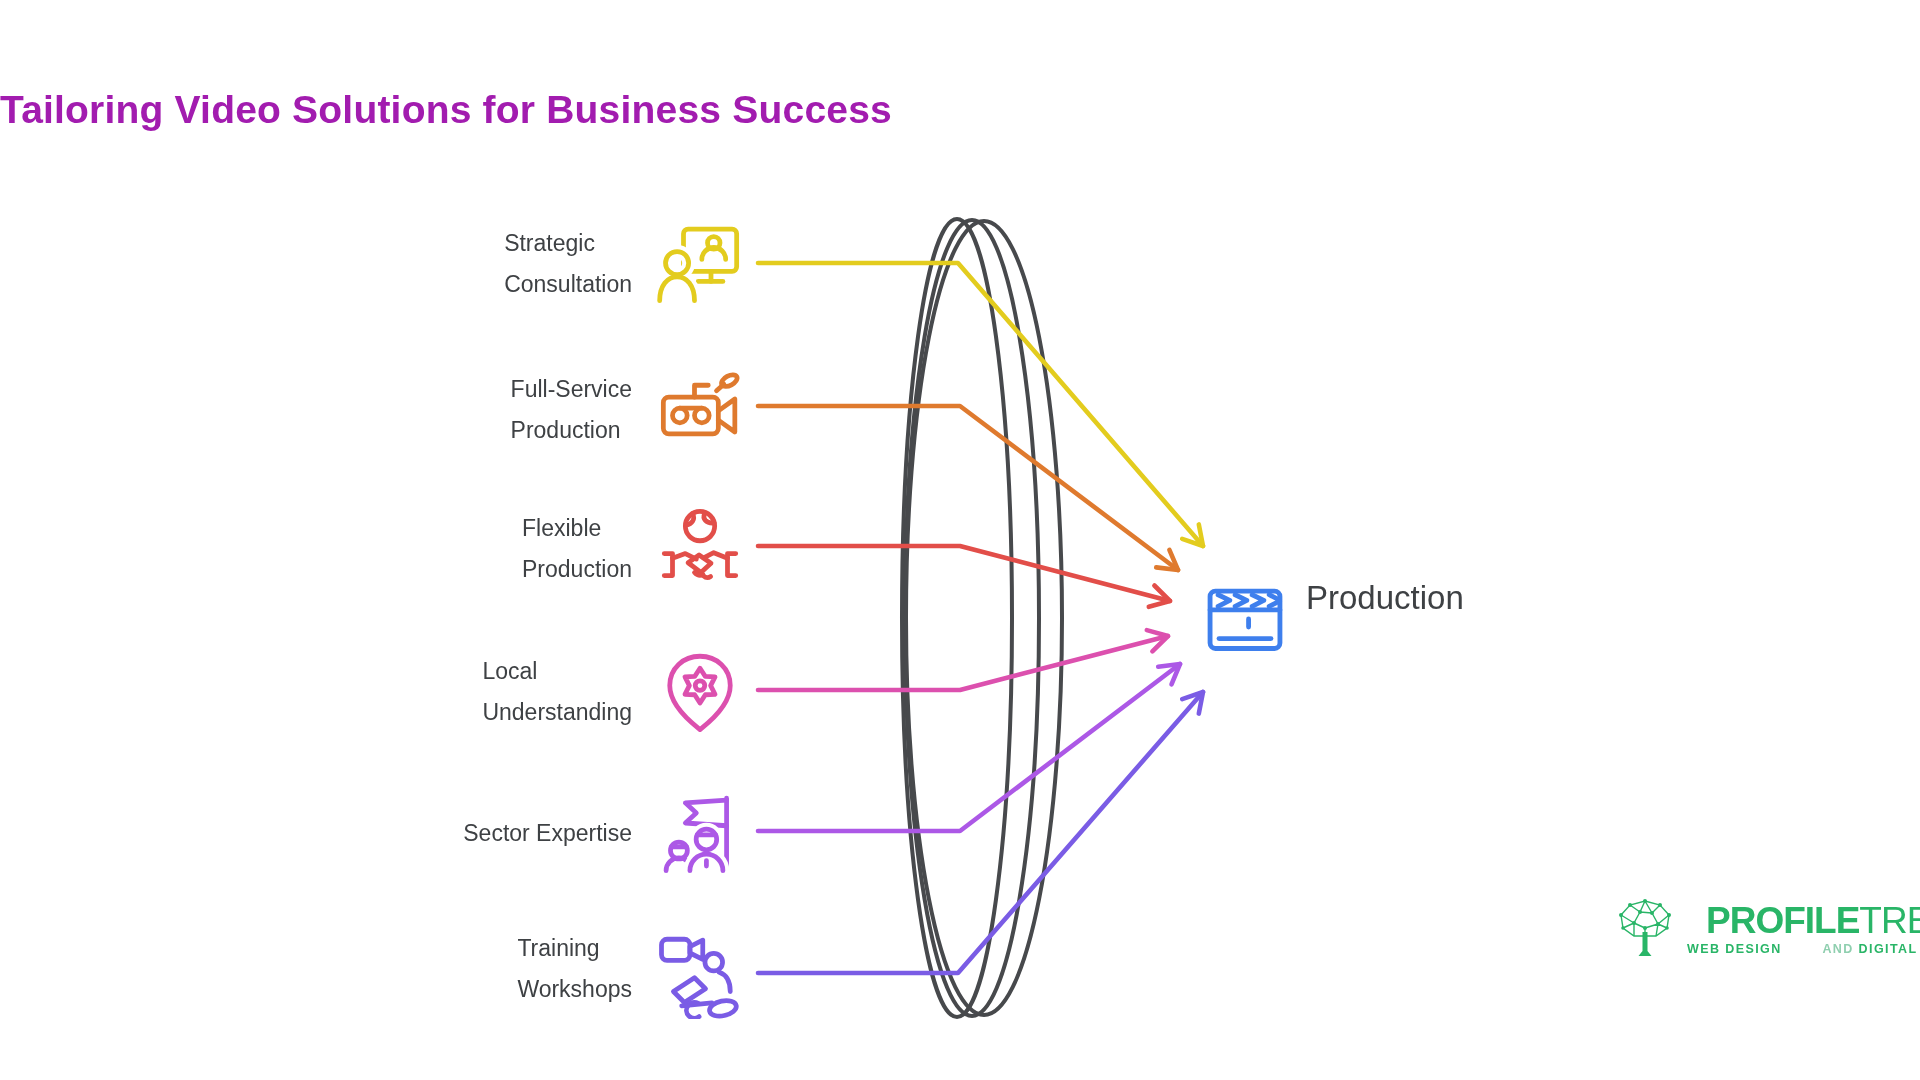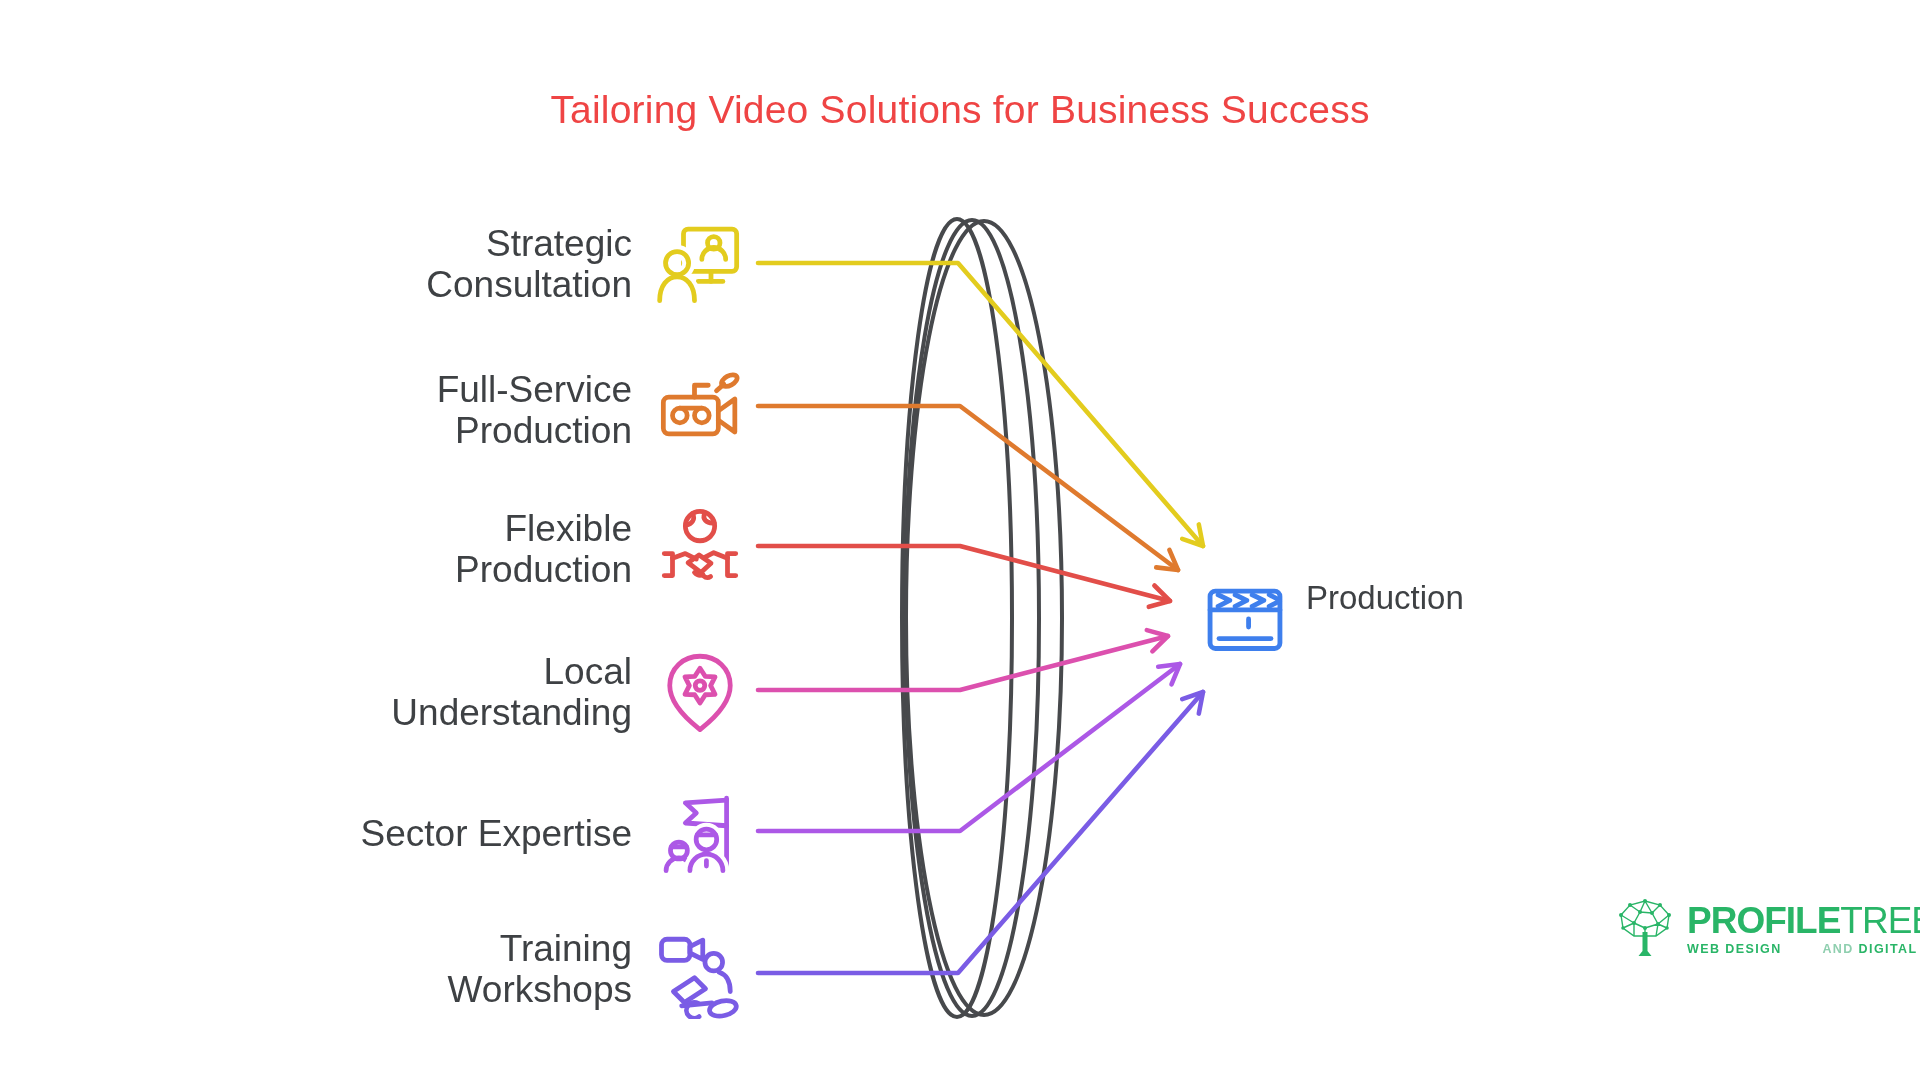--- a/index.html
+++ b/index.html
@@ -3,40 +3,40 @@
 <meta charset="utf-8">
 <style>
   html,body{margin:0;padding:0;}
   body{
     width:1920px;height:1080px;position:relative;overflow:hidden;
     background:#ffffff;
     font-family:"Liberation Sans","DejaVu Sans",sans-serif;
   }
   .title{
     position:absolute;left:0;right:0;top:88px;
-    text-align:center;font-size:39px;font-weight:normal;color:#ef4444;
+    text-align:left;font-size:39px;font-weight:bold;color:#a21caf;
     letter-spacing:0.2px;
   }
   .diagram-svg{position:absolute;left:0;top:0;}
   .item-label{
-    position:absolute;right:1288px;text-align:right;
-    font-size:37px;line-height:41px;color:#3E4144;white-space:nowrap;
+    position:absolute;right:1288px;
+    font-size:23px;line-height:41px;color:#3E4144;white-space:nowrap;
   }
   .item-icon{position:absolute;left:656px;}
   .result-icon{position:absolute;left:1202px;top:575px;}
   .result-label{
     position:absolute;left:1306px;top:577px;text-align:left;
     font-size:33px;line-height:41px;color:#3E4144;white-space:nowrap;
   }
   .logo{
     position:absolute;left:1612px;top:898px;display:flex;align-items:center;gap:9px;
   }
   .logo-text{display:flex;flex-direction:column;line-height:1;}
   .brand{font-size:37px;letter-spacing:-1px;color:#29B567;white-space:nowrap;}
-  .brand .bold{font-weight:bold;}
+  .brand .bold{font-weight:bold;margin-left:19px;}
   .brand .light{font-weight:normal;}
   .tagline{margin-top:4px;font-size:12.5px;font-weight:bold;letter-spacing:1.4px;color:#29B567;white-space:nowrap;}
   .tagline .mid{color:#8FCFAF;margin-left:36px;}
 </style>
 </head>
 <body>
 
 <div class="title">Tailoring Video Solutions for Business Success</div>
 
 <svg class="diagram-svg" width="1920" height="1080" viewBox="0 0 1920 1080">

